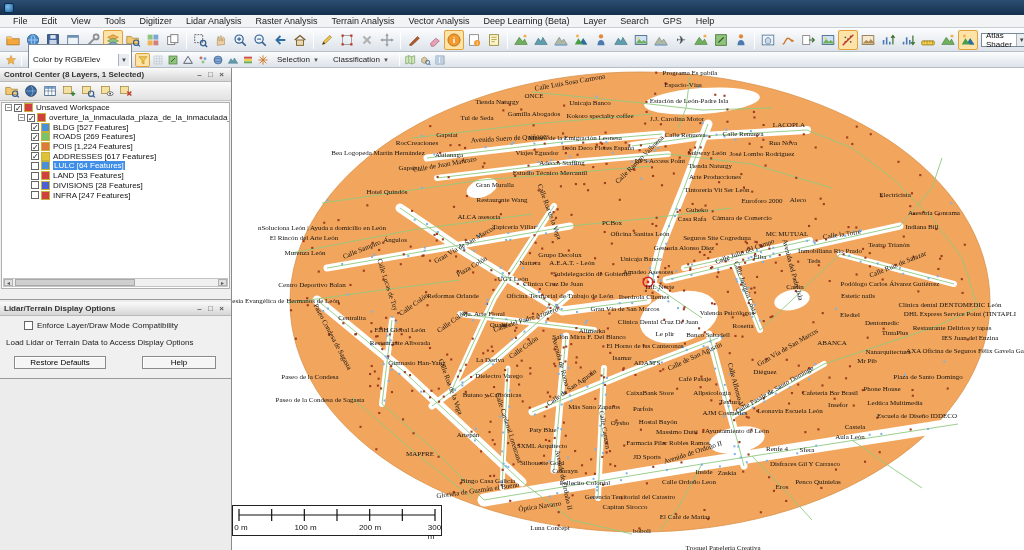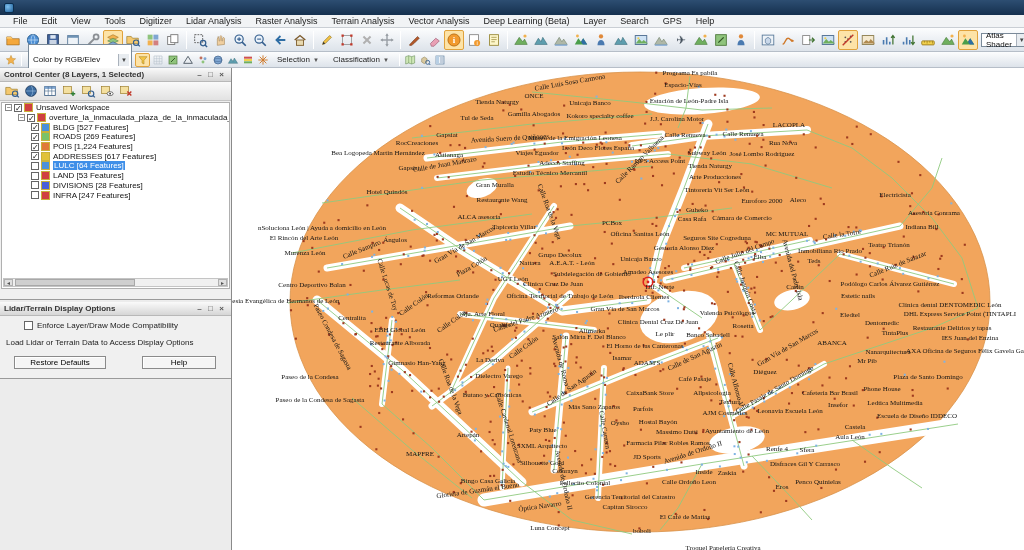--- a/index.html
+++ b/index.html
@@ -1658,17 +1658,37 @@
           <span class="lbl" style="left: 663px; top: 265px;">TintaPlus</span>
           <span class="lbl" style="left: 656px; top: 284px;">Nanarquitectura</span>
           <span class="lbl" style="left: 635px; top: 293px;">Mr Pib</span>
           <span class="lbl" style="left: 696px; top: 309px;">Plaza de Santo Domingo</span>
           <span class="lbl" style="left: 650px; top: 321px;">Phone House</span>
           <span class="lbl" style="left: 663px; top: 335px;">Ledtica Multimedia</span>
           <span class="lbl" style="left: 685px; top: 348px;">Escuela de Diseño IDDECO</span>
           <span class="lbl" style="left: 618px; top: 369px;">Aula León</span>
           <span class="lbl" style="left: 623px; top: 359px;">Castela</span>
         </div>
+      <div id="scalebar">
+        <svg width="208" height="16">
+            <line x1="6" y1="9" x2="202" y2="9" stroke="#111" stroke-width="1.2"></line>
+            <g id="sb-ticks">
+              <line x1="6" x2="6" y1="3" y2="15" stroke="#111" stroke-width="1.2"></line>
+              <line x1="38.6667" x2="38.6667" y1="3" y2="15" stroke="#111" stroke-width="1.2"></line>
+              <line x1="71.3334" x2="71.3334" y1="3" y2="15" stroke="#111" stroke-width="1.2"></line>
+              <line x1="104.0001" x2="104.0001" y1="3" y2="15" stroke="#111" stroke-width="1.2"></line>
+              <line x1="136.6668" x2="136.6668" y1="3" y2="15" stroke="#111" stroke-width="1.2"></line>
+              <line x1="169.3335" x2="169.3335" y1="3" y2="15" stroke="#111" stroke-width="1.2"></line>
+              <line x1="202.0002" x2="202.0002" y1="3" y2="15" stroke="#111" stroke-width="1.2"></line>
+            </g>
+          </svg>
+        <div id="sb-labels">
+            <span class="sb-lab" style="left: 8px;">0 m</span>
+            <span class="sb-lab" style="left: 72.5px;">100 m</span>
+            <span class="sb-lab" style="left: 137px;">200 m</span>
+            <span class="sb-lab" style="left: 201.5px;">300 m</span>
+          </div>
+      </div>
     </div>
   </div>
 
 
 </div>
 
 </body></html>

